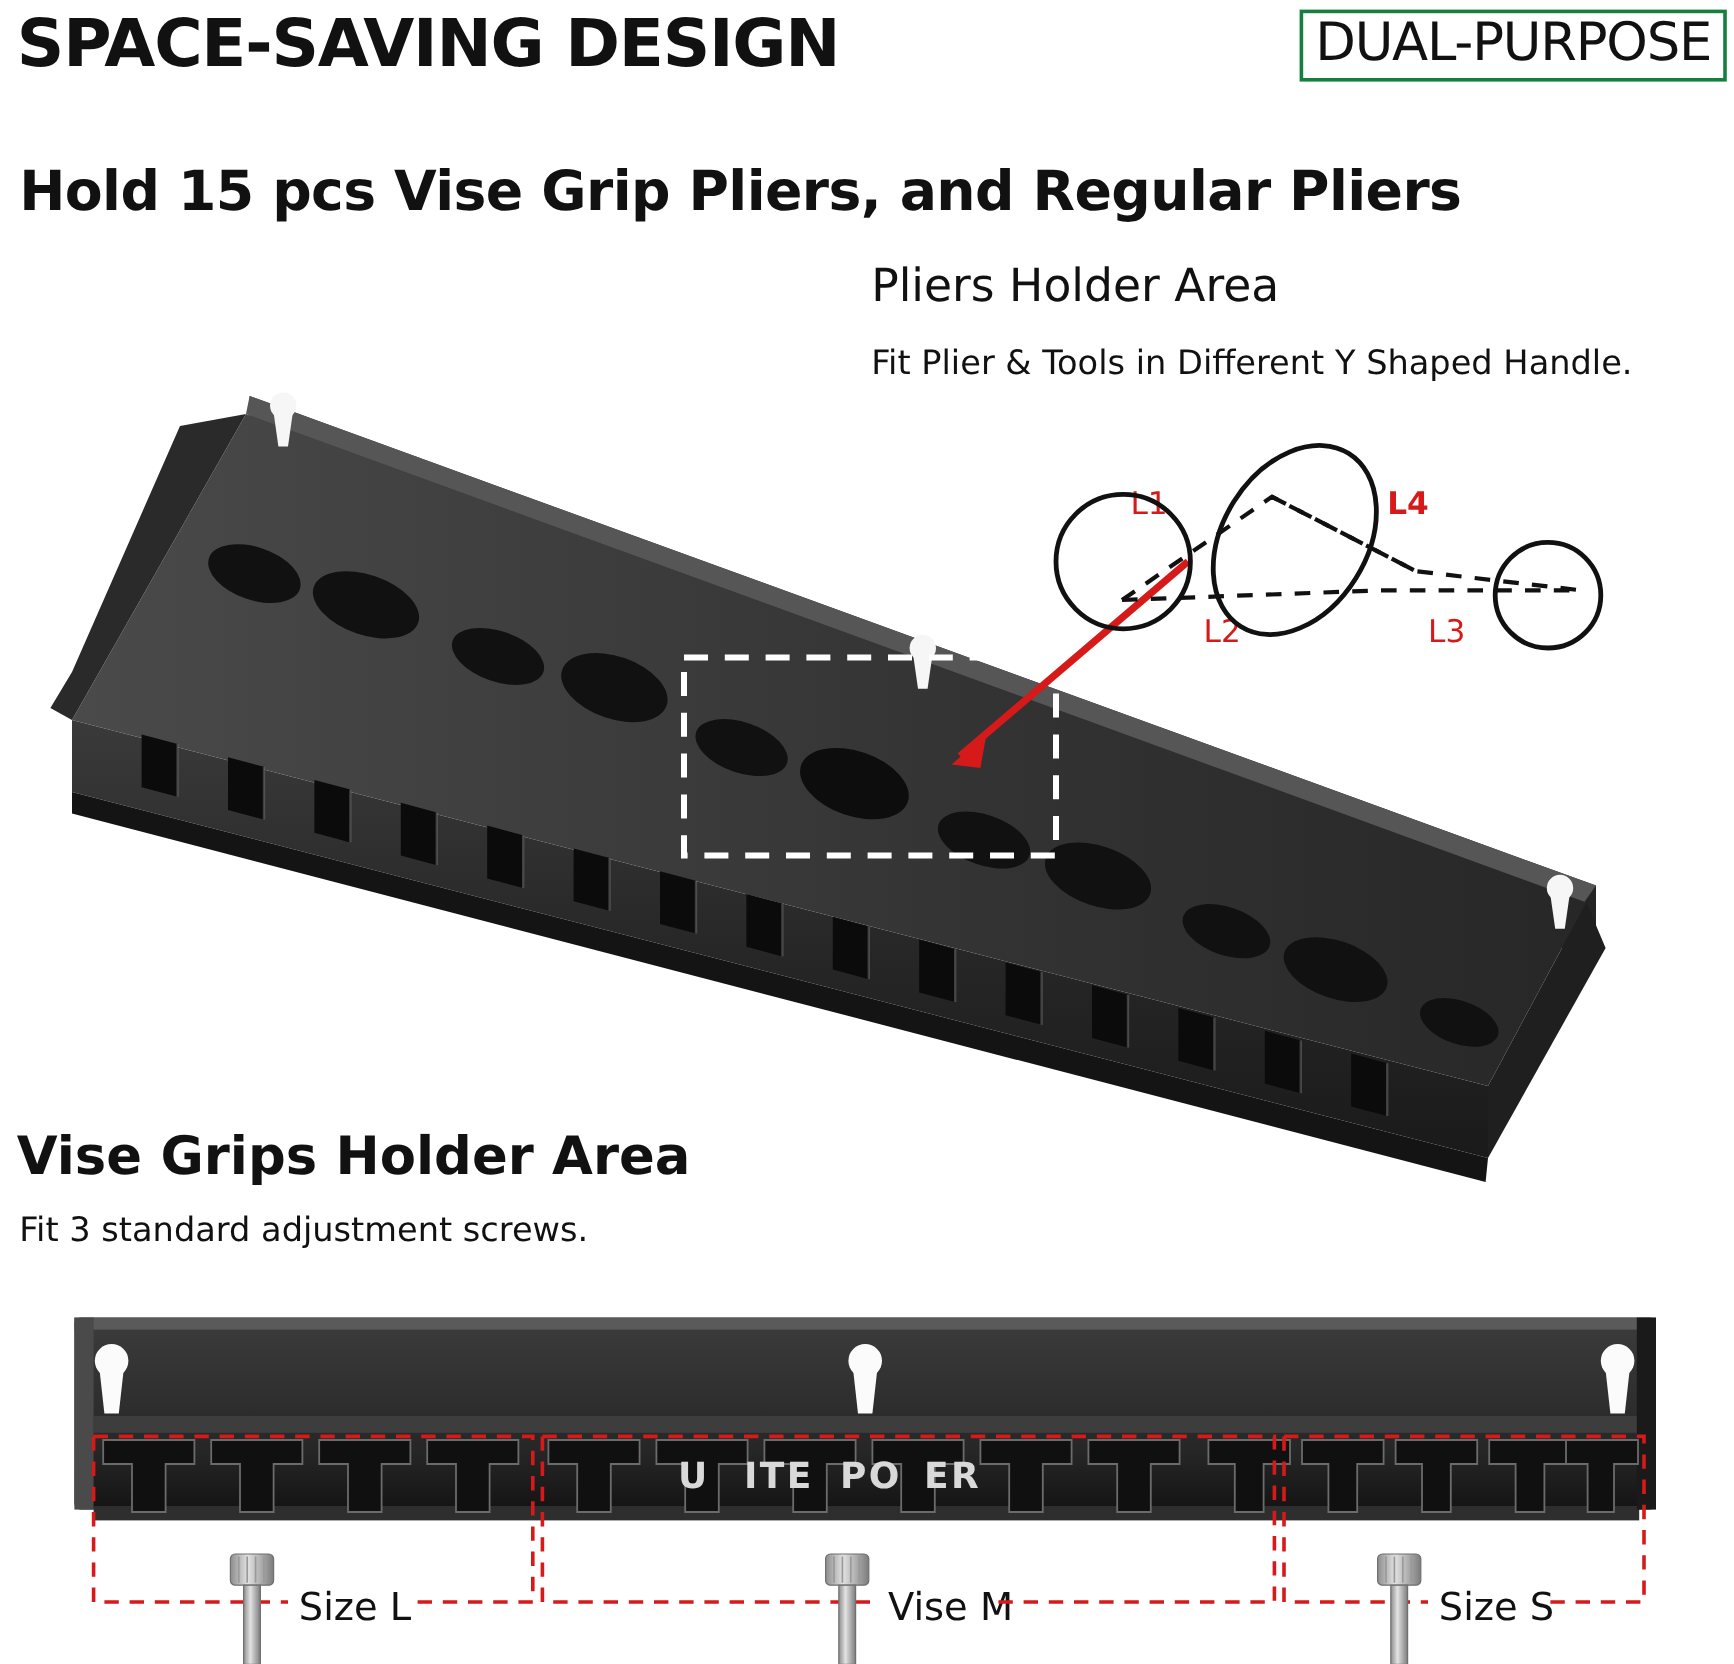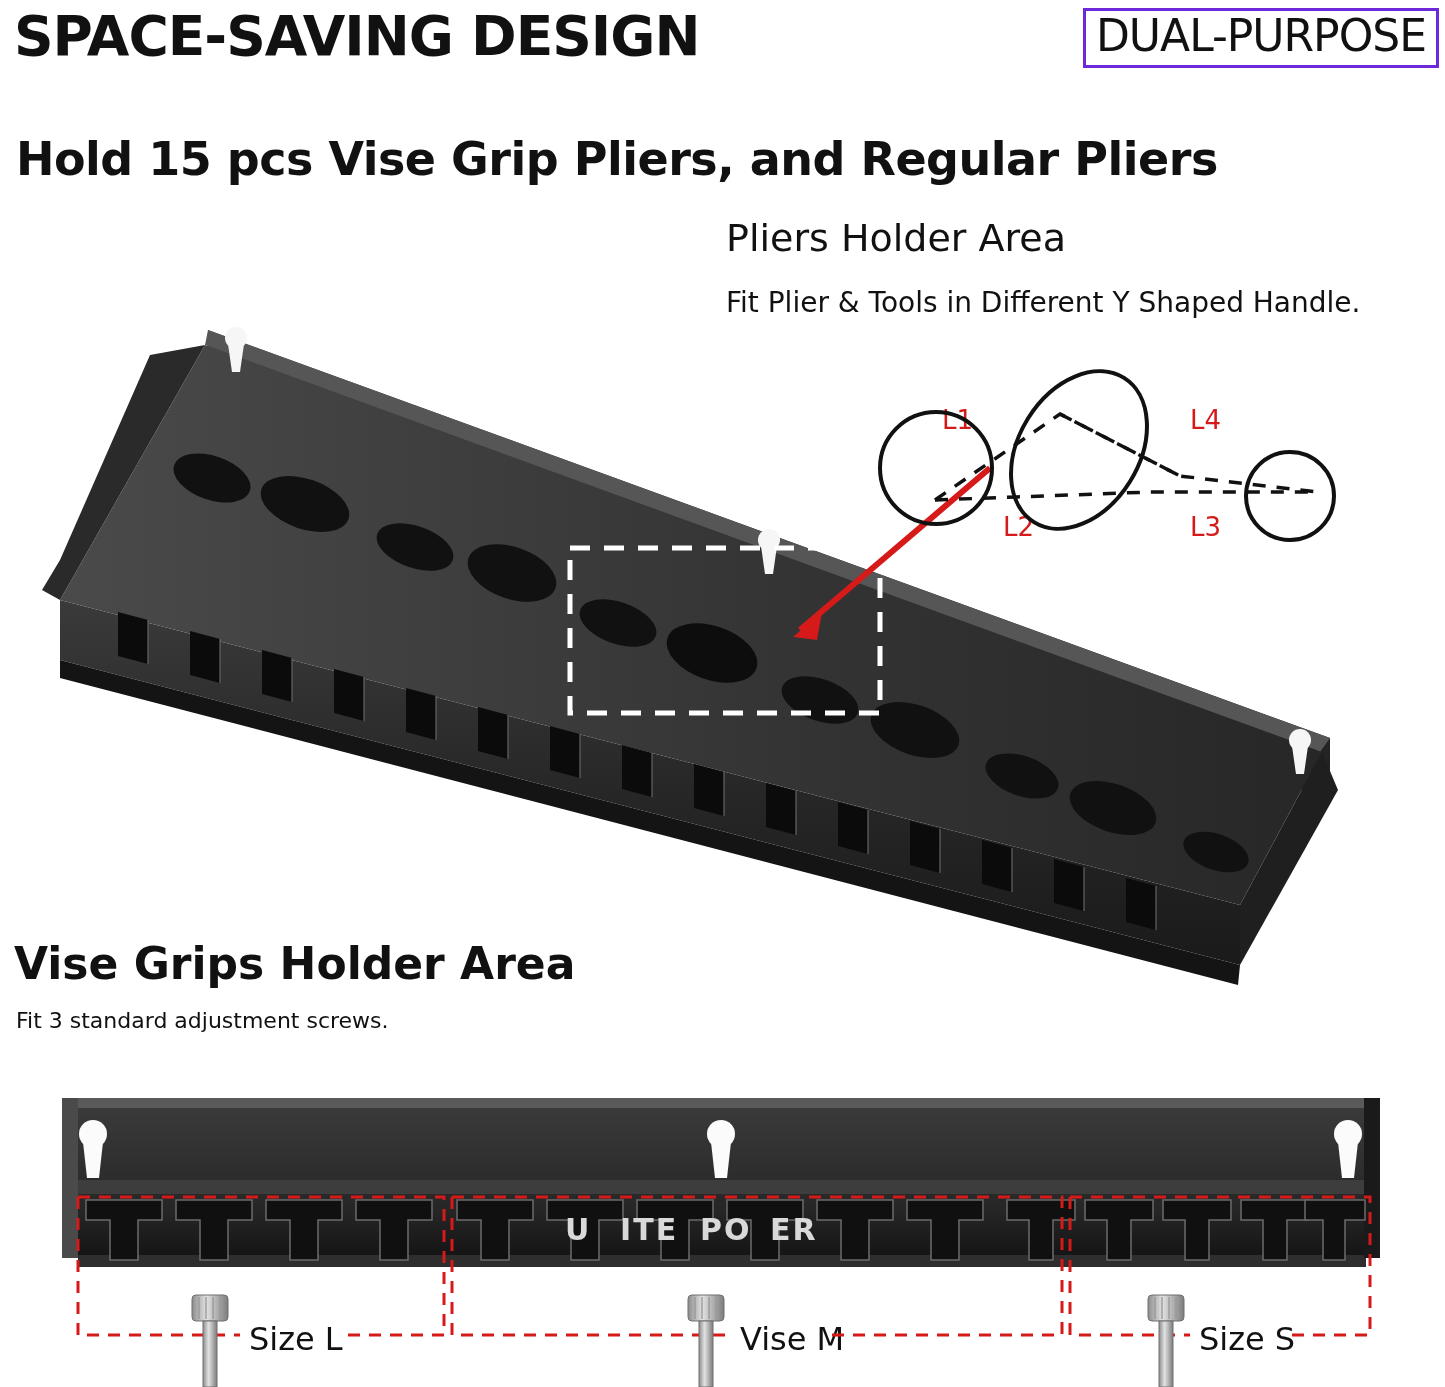--- a/index.html
+++ b/index.html
@@ -26,21 +26,21 @@
     top: 4px;
     font-size: 55px;
     font-weight: bold;
     letter-spacing: -1px;
     white-space: nowrap;
   }
   .badge {
     position: absolute;
     right: 6px;
     top: 8px;
-    border: 3px solid #6d28d9;
+    border: 3px solid #15803d;
     padding: 2px 10px 6px 10px;
     font-size: 44px;
     font-weight: 400;
     letter-spacing: -1px;
     white-space: nowrap;
     line-height: 1.05;
   }
   .subhead {
     position: absolute;
     left: 16px;
@@ -75,21 +75,21 @@
     left: 14px;
     top: 938px;
     font-size: 44px;
     font-weight: bold;
     white-space: nowrap;
   }
   .vise-sub {
     position: absolute;
     left: 16px;
     top: 1008px;
-    font-size: 22px;
+    font-size: 28px;
     white-space: nowrap;
   }
 
   
   svg.layer {
     position: absolute;
     left: 0;
     top: 0;
     width: 1445px;
     height: 1387px;
@@ -128,21 +128,21 @@
 
   <div class="pliers-title">Pliers Holder Area</div>
   <div class="pliers-sub">Fit Plier &amp; Tools in Different Y Shaped Handle.</div>
 
   <div class="vise-title">Vise Grips Holder Area</div>
   <div class="vise-sub">Fit 3 standard adjustment screws.</div>
 
   <div class="lbl" style="left:942px; top:405px;">L1</div>
   <div class="lbl" style="left:1003px; top:512px;">L2</div>
   <div class="lbl" style="left:1190px; top:512px;">L3</div>
-  <div class="lbl" style="left:1190px; top:405px;">L4</div>
+  <div class="lbl" style="left:1156px; top:405px;font-weight:bold;">L4</div>
 
   <div class="sizelbl" style="left:249px; top:1320px;">Size L</div>
   <div class="sizelbl" style="left:740px; top:1320px;">Vise M</div>
   <div class="sizelbl" style="left:1199px; top:1320px;">Size S</div>
 
   <div class="brand-main" style="left:560px; top:675px; font-size:33px; transform: rotate(12deg); transform-origin: left top; color:#555;">UNITEDPOWER</div>
 
   <svg class="layer" viewBox="0 0 1445 1387">
     <defs>
       <linearGradient id="railFace" x1="0" y1="0" x2="0" y2="1">

